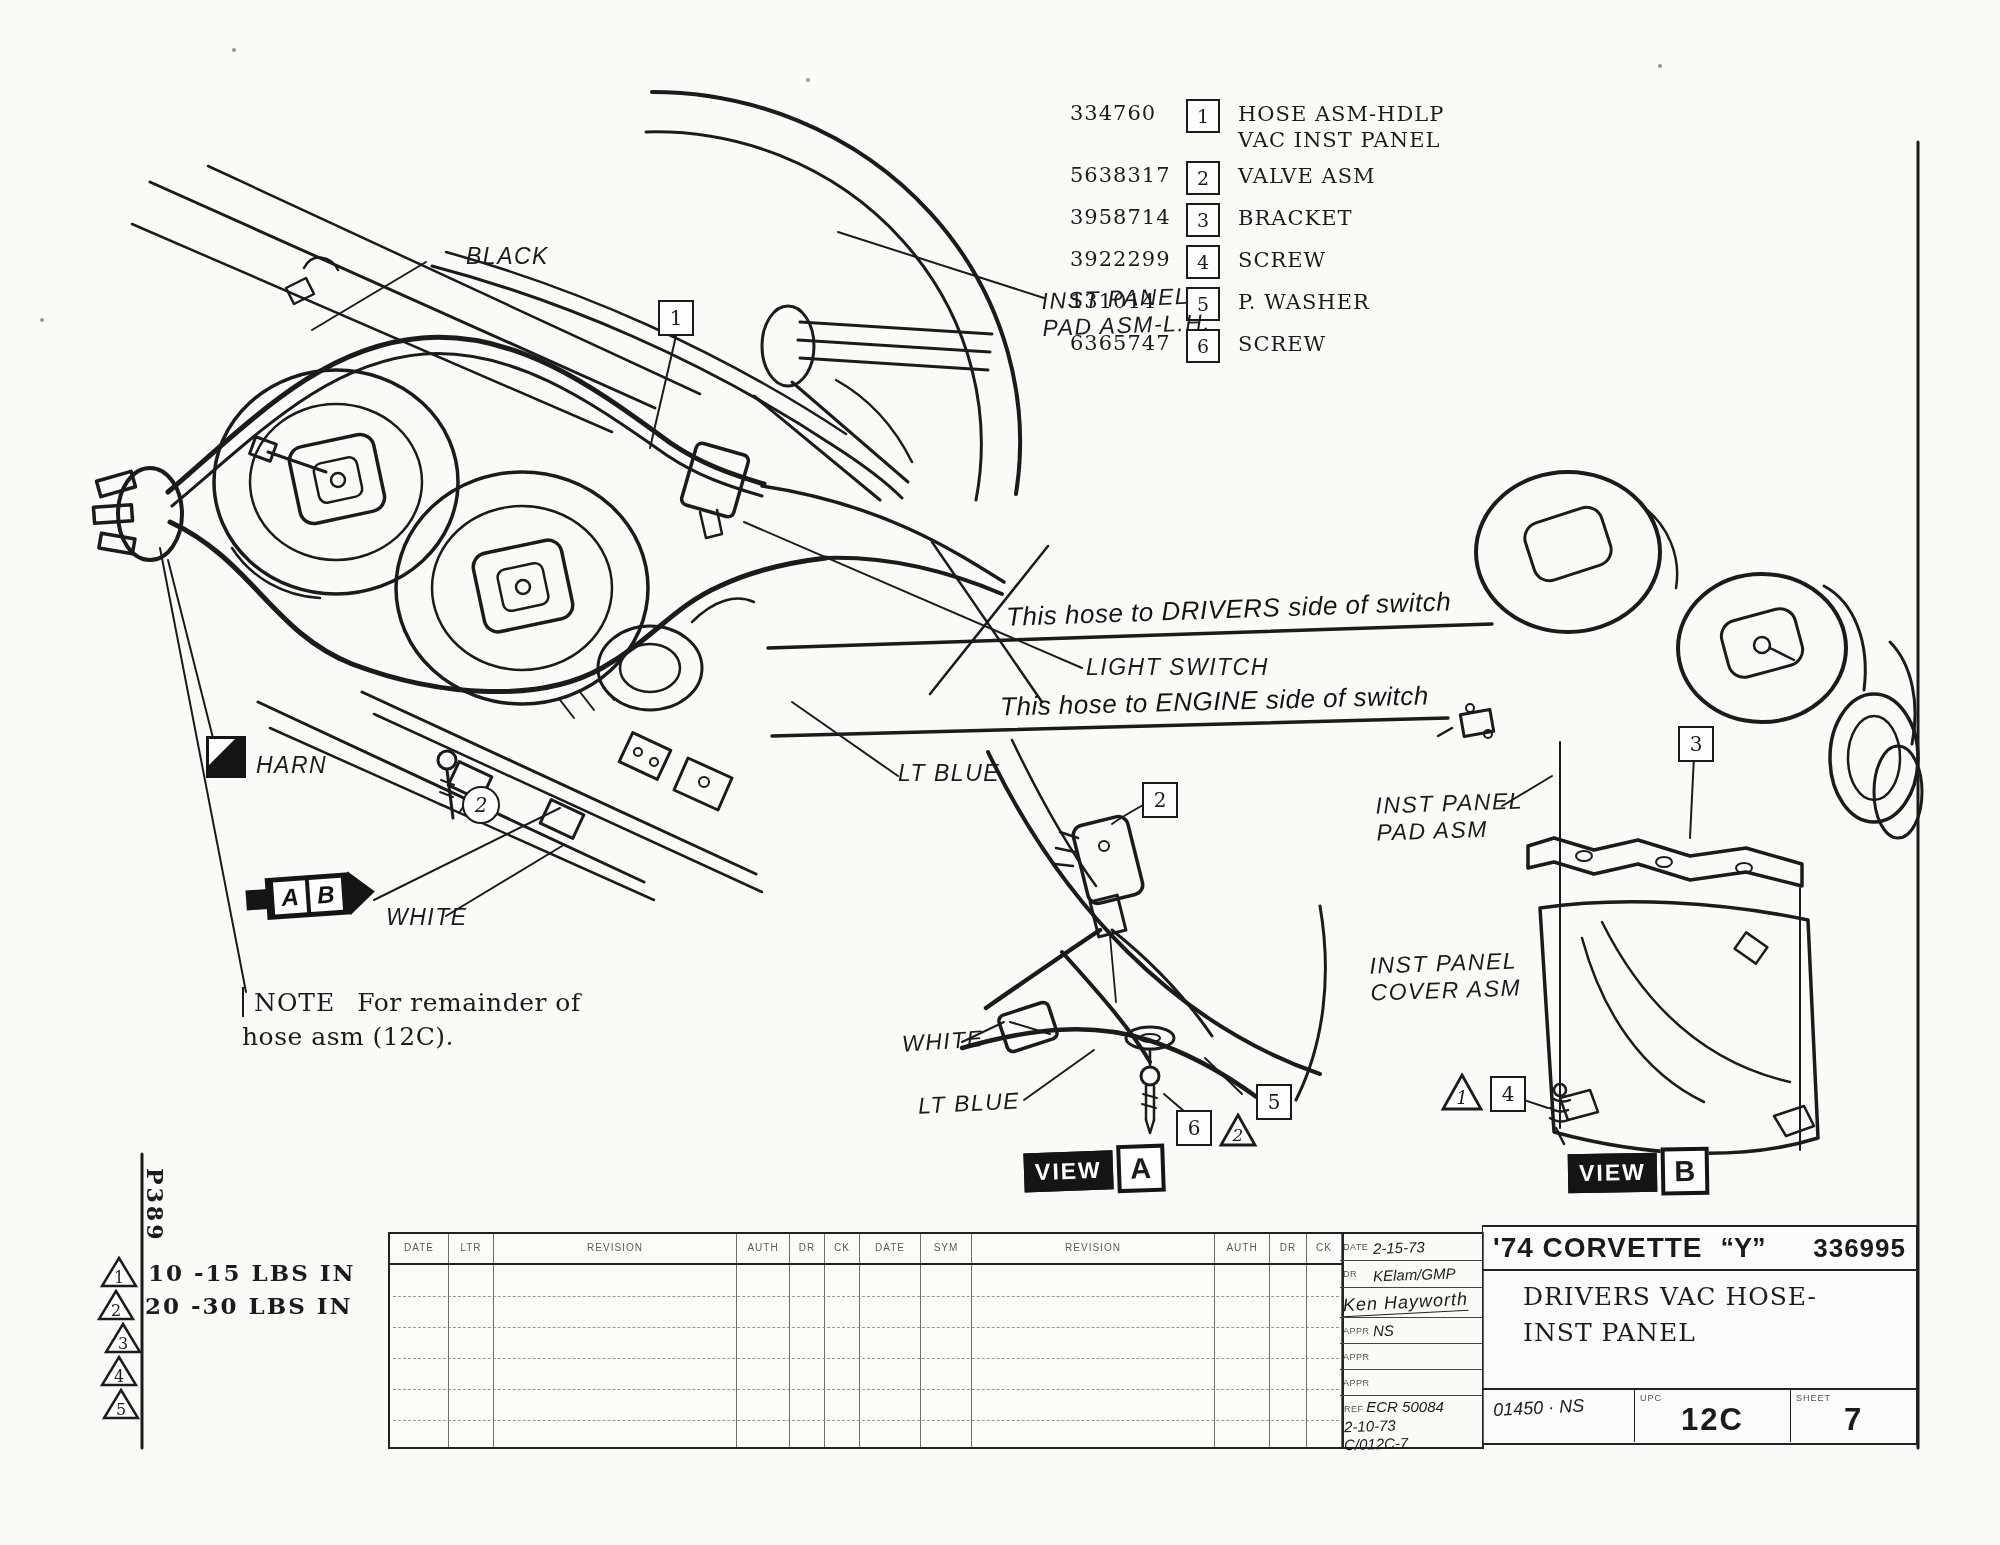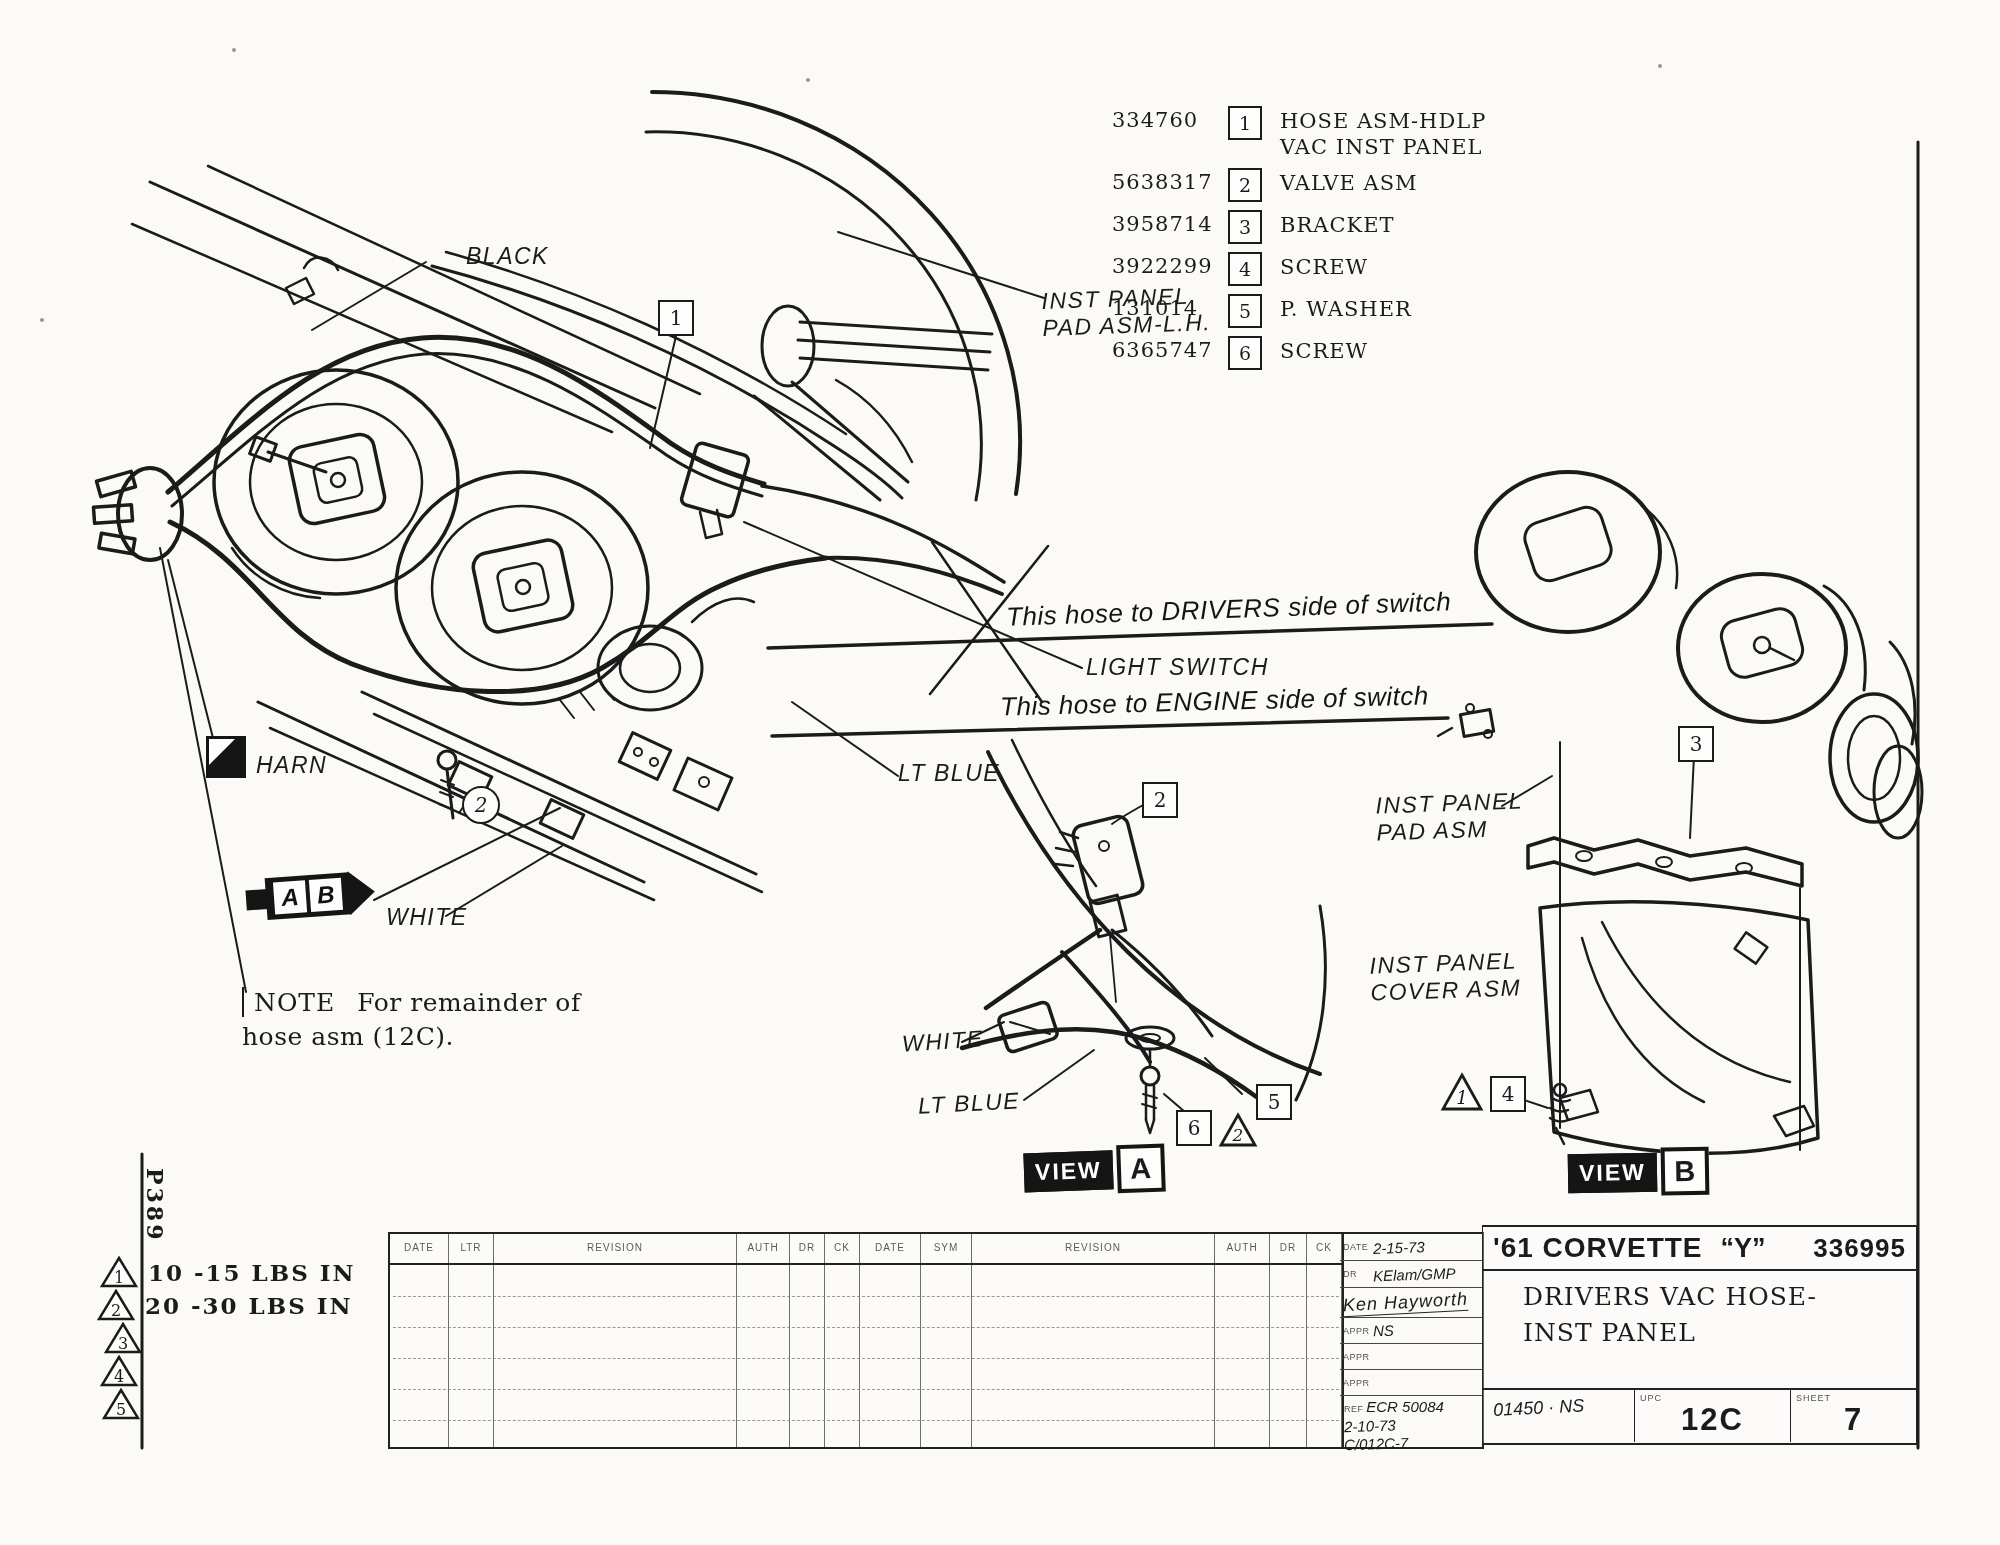--- a/index.html
+++ b/index.html
@@ -18,21 +18,21 @@
   
   .cbox{position:absolute;width:32px;height:32px;border:2.5px solid #1b1b1b;
         background:#fdfdfb;display:flex;align-items:center;justify-content:center;
         font:20px "DejaVu Serif",serif;}
   .ccirc{position:absolute;width:34px;height:34px;border:2.5px solid #1b1b1b;border-radius:50%;
         background:#fdfdfb;display:flex;align-items:center;justify-content:center;
         font:italic 20px "DejaVu Serif",serif;}
   .ctri{position:absolute;}
 
   
-  .plist{position:absolute;left:1070px;top:106px;margin-left:42px;}
+  .plist{position:absolute;left:1070px;top:99px;}
   .pl-row{display:flex;align-items:flex-start;margin-bottom:8px;}
   .pl-num{width:106px;font:21px "DejaVu Serif",serif;letter-spacing:1px;padding-top:2px;}
   .pl-box{flex:0 0 30px;height:30px;border:2px solid #1b1b1b;margin:0 18px 0 10px;
           display:flex;align-items:center;justify-content:center;font:19px "DejaVu Serif",serif;background:#fdfdfb;}
   .pl-desc{width:240px;font:21px/26px "DejaVu Serif",serif;letter-spacing:1px;padding-top:2px;}
 
   
   .noteblk{position:absolute;left:242px;top:986px;font:25px/34px "DejaVu Serif",serif;letter-spacing:.5px;}
   .noteblk .bracket{display:inline-block;border-left:2.5px solid #1b1b1b;height:30px;
                     margin-right:10px;vertical-align:-6px;}
@@ -501,21 +501,21 @@
     <div class="ap-row ap-ref">
       <span class="ap-lab" style="display:inline;">REF</span>
       <span class="ap-val" style="display:inline;">ECR 50084</span>
       <span class="ap-val">2-10-73</span>
       <span class="ap-val">C/012C-7</span>
     </div>
   </div>
 
   <div class="titleblk">
     <div class="tb-r1">
-      <span class="tb-year">'61 CORVETTE</span>
+      <span class="tb-year">'74 CORVETTE</span>
       <span class="tb-y">“Y”</span>
       <span class="tb-num">336995</span>
     </div>
     <div class="tb-r2">
       <div class="tb-title">DRIVERS VAC HOSE-</div>
       <div class="tb-title">INST PANEL</div>
     </div>
     <div class="tb-r3">
       <div class="tb-c" style="flex:0 0 152px;">
         <span class="tb-hand" style="display:inline-block;">01450 · NS</span>

